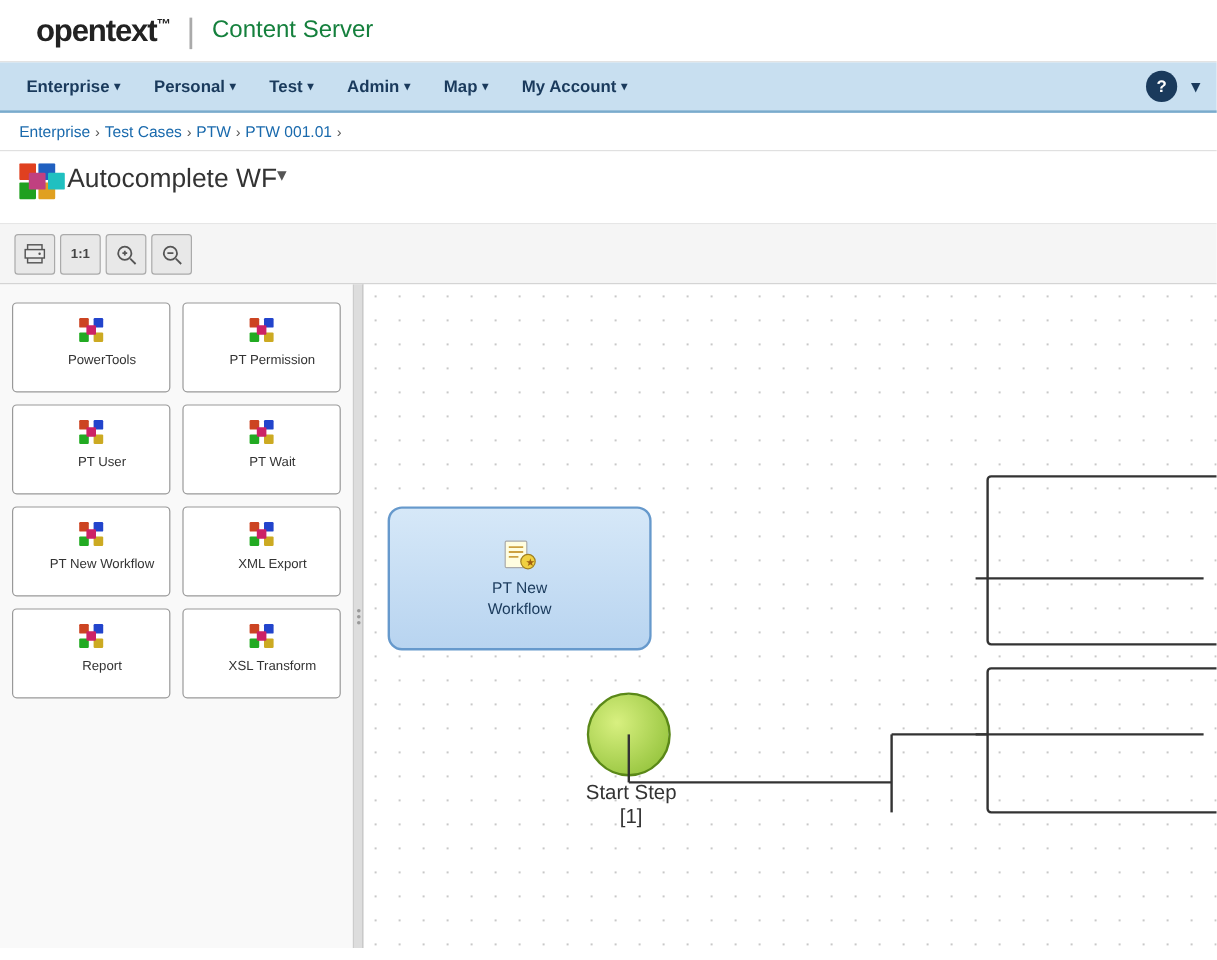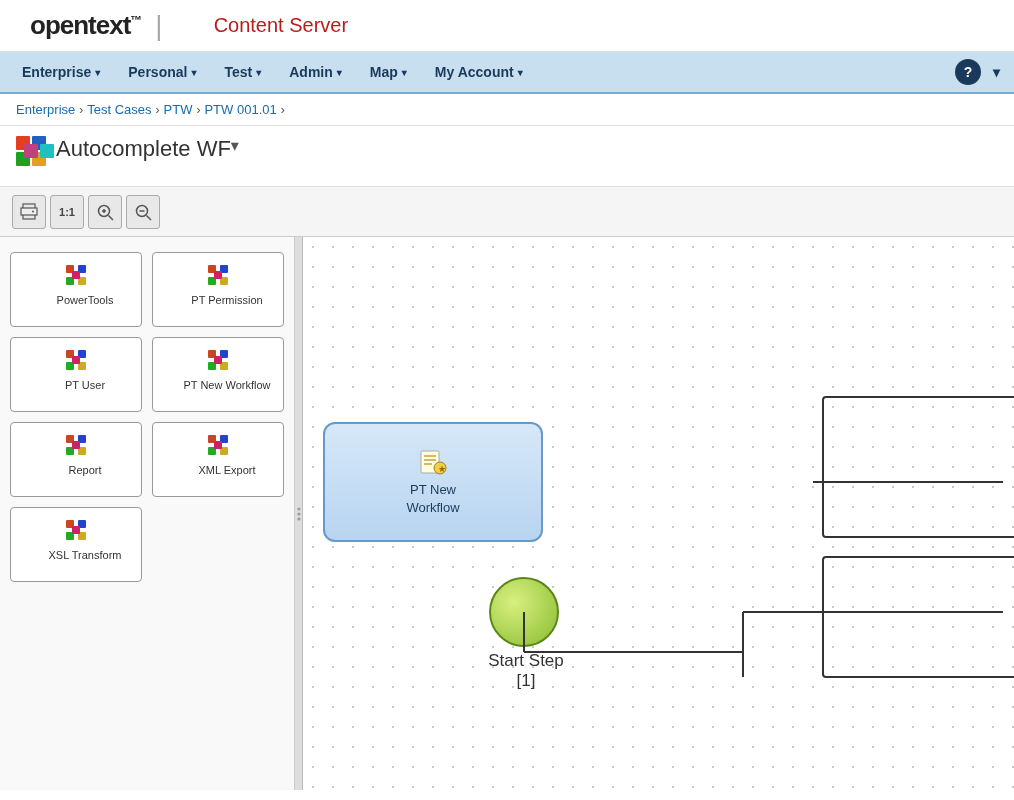--- a/index.html
+++ b/index.html
@@ -48,21 +48,21 @@
     .wf-node { position: absolute; border-radius: 12px; background: linear-gradient(to bottom, #d6e8f8, #b8d4f0); border: 2px solid #6699cc; padding: 10px 14px; display: flex; flex-direction: column; align-items: center; justify-content: center; gap: 6px; cursor: pointer; }
     .wf-node-label { font-size: 13px; font-weight: normal; text-align: center; color: #1a3a5c; line-height: 1.4; }
   </style>
 </head>
 <body>
 
 <div id="header">
   <div id="logo">
     <span style="font-size:26px; font-weight:900; color:#222; letter-spacing:-1px;">opentext<sup style="font-size:12px;">™</sup></span>
     <span style="color:#aaa; font-size:28px; margin:0 10px;">|</span>
-    <span style="font-size:20px; color:#b91c1c;margin-left:37px;">Content Server</span>
+    <span style="font-size:20px; color:#15803d;">Content Server</span>
   </div>
 </div>
 
 <div id="navbar">
   <div class="nav-item">
     <span>Enterprise</span>
     <span class="nav-arrow">▾</span>
   </div>
   <div class="nav-item">
     <span>Personal</span>
@@ -181,41 +181,51 @@
       <span class="wf-item-label">PT User</span>
     </div>
     <div class="wf-item">
       <svg width="24" height="24" viewBox="0 0 24 24">
         <rect x="2" y="2" width="8" height="8" fill="#cc4422" rx="1"></rect>
         <rect x="14" y="2" width="8" height="8" fill="#2244cc" rx="1"></rect>
         <rect x="2" y="14" width="8" height="8" fill="#22aa22" rx="1"></rect>
         <rect x="14" y="14" width="8" height="8" fill="#ccaa22" rx="1"></rect>
         <rect x="8" y="8" width="8" height="8" fill="#cc2266" rx="1"></rect>
       </svg>
+      <span class="wf-item-label">PT Wait</span>
+    </div>
+    <div class="wf-item">
+      <svg width="24" height="24" viewBox="0 0 24 24">
+        <rect x="2" y="2" width="8" height="8" fill="#cc4422" rx="1"></rect>
+        <rect x="14" y="2" width="8" height="8" fill="#2244cc" rx="1"></rect>
+        <rect x="2" y="14" width="8" height="8" fill="#22aa22" rx="1"></rect>
+        <rect x="14" y="14" width="8" height="8" fill="#ccaa22" rx="1"></rect>
+        <rect x="8" y="8" width="8" height="8" fill="#cc2266" rx="1"></rect>
+      </svg>
       <span class="wf-item-label">PT New Workflow</span>
     </div>
     <div class="wf-item">
       <svg width="24" height="24" viewBox="0 0 24 24">
         <rect x="2" y="2" width="8" height="8" fill="#cc4422" rx="1"></rect>
         <rect x="14" y="2" width="8" height="8" fill="#2244cc" rx="1"></rect>
         <rect x="2" y="14" width="8" height="8" fill="#22aa22" rx="1"></rect>
         <rect x="14" y="14" width="8" height="8" fill="#ccaa22" rx="1"></rect>
         <rect x="8" y="8" width="8" height="8" fill="#cc2266" rx="1"></rect>
       </svg>
+      <span class="wf-item-label">XML Export</span>
+    </div>
+    <div class="wf-item">
+      <svg width="24" height="24" viewBox="0 0 24 24">
+        <rect x="2" y="2" width="8" height="8" fill="#cc4422" rx="1"></rect>
+        <rect x="14" y="2" width="8" height="8" fill="#2244cc" rx="1"></rect>
+        <rect x="2" y="14" width="8" height="8" fill="#22aa22" rx="1"></rect>
+        <rect x="14" y="14" width="8" height="8" fill="#ccaa22" rx="1"></rect>
+        <rect x="8" y="8" width="8" height="8" fill="#cc2266" rx="1"></rect>
+      </svg>
       <span class="wf-item-label">Report</span>
-    </div>
-    <div class="wf-item">
-      <svg width="24" height="24" viewBox="0 0 24 24">
-        <rect x="2" y="2" width="8" height="8" fill="#cc4422" rx="1"></rect>
-        <rect x="14" y="2" width="8" height="8" fill="#2244cc" rx="1"></rect>
-        <rect x="2" y="14" width="8" height="8" fill="#22aa22" rx="1"></rect>
-        <rect x="14" y="14" width="8" height="8" fill="#ccaa22" rx="1"></rect>
-        <rect x="8" y="8" width="8" height="8" fill="#cc2266" rx="1"></rect>
-      </svg>
-      <span class="wf-item-label">XML Export</span>
     </div>
     <div class="wf-item">
       <svg width="24" height="24" viewBox="0 0 24 24">
         <rect x="2" y="2" width="8" height="8" fill="#cc4422" rx="1"></rect>
         <rect x="14" y="2" width="8" height="8" fill="#2244cc" rx="1"></rect>
         <rect x="2" y="14" width="8" height="8" fill="#22aa22" rx="1"></rect>
         <rect x="14" y="14" width="8" height="8" fill="#ccaa22" rx="1"></rect>
         <rect x="8" y="8" width="8" height="8" fill="#cc2266" rx="1"></rect>
       </svg>
       <span class="wf-item-label">XSL Transform</span>

